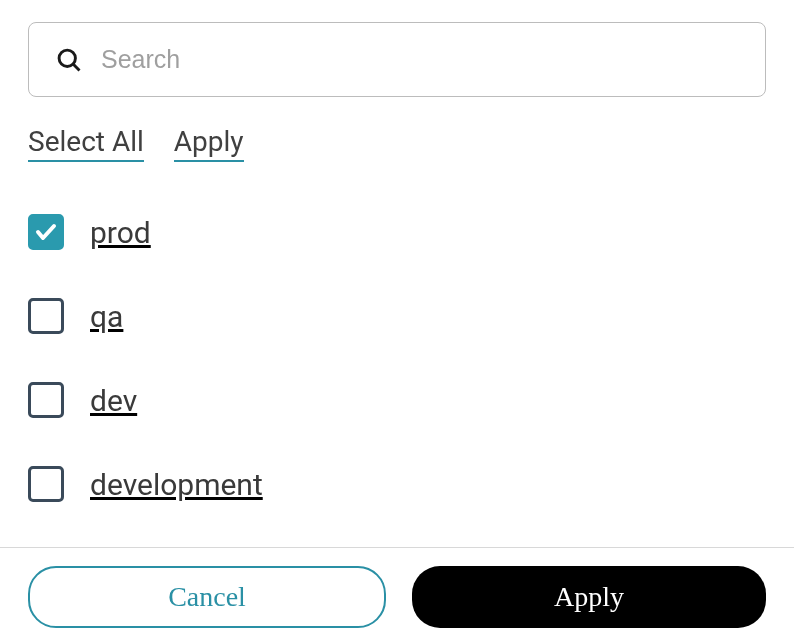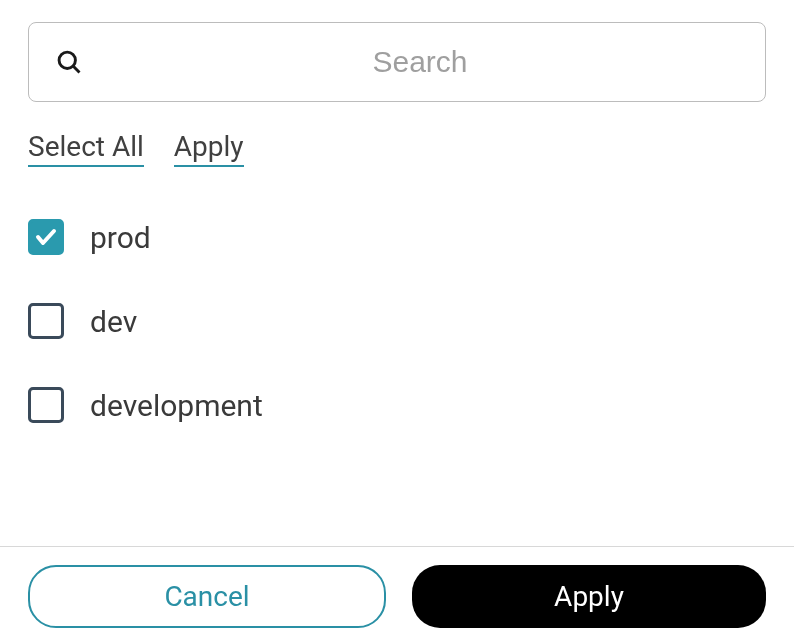--- a/index.html
+++ b/index.html
@@ -32,25 +32,24 @@
     .search-icon {
       width: 28px;
       height: 28px;
       color: #1a1a1a;
       flex-shrink: 0;
       margin-right: 18px;
     }
     .search-input {
       border: none;
       outline: none;
-      font-size: 30px;
+      font-size: 25px;
       color: #c2410c;
       width: 100%;
       background: transparent;
-      text-align: center;
     }
     .search-input::placeholder {
       color: #9f9f9f;
     }
     .link-row {
       display: flex;
       gap: 30px;
       margin-bottom: 52px;
     }
     .link {
@@ -64,20 +63,21 @@
     .option-list {
       display: flex;
       flex-direction: column;
       gap: 48px;
     }
     .option-row {
       display: flex;
       align-items: center;
       gap: 26px;
       cursor: pointer;
+      text-decoration: underline;
     }
     .checkbox {
       width: 36px;
       height: 36px;
       border: 3px solid #3a4a5a;
       border-radius: 5px;
       display: flex;
       align-items: center;
       justify-content: center;
       flex-shrink: 0;
@@ -97,20 +97,21 @@
     }
     .option-label {
       font-size: 30px;
       color: #3a3a3a;
     }
     .footer {
       border-top: 1px solid #d8d8d8;
       padding: 18px 28px 14px 28px;
       display: flex;
       gap: 26px;
+      font-family: Liberation Serif, serif;
     }
     .btn {
       flex: 1;
       padding: 13px 0;
       font-size: 28px;
       border-radius: 28px;
       cursor: pointer;
       border: none;
       font-family: inherit;
     }
@@ -144,20 +145,26 @@
   <div class="option-list">
     <div class="option-row">
       <div class="checkbox checked">
         <svg class="check-icon" viewBox="0 0 24 24" fill="none" stroke="currentColor" stroke-width="4" stroke-linecap="round" stroke-linejoin="round">
           <polyline points="4 12 9 18 20 6"></polyline>
         </svg>
       </div>
       <span class="option-label">prod</span>
     </div>
 
+    <div class="option-row">
+      <div class="checkbox">
+        
+      </div>
+      <span class="option-label">qa</span>
+    </div>
 
     <div class="option-row">
       <div class="checkbox">
         
       </div>
       <span class="option-label">dev</span>
     </div>
 
     <div class="option-row">
       <div class="checkbox">

